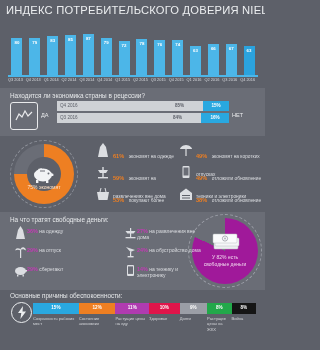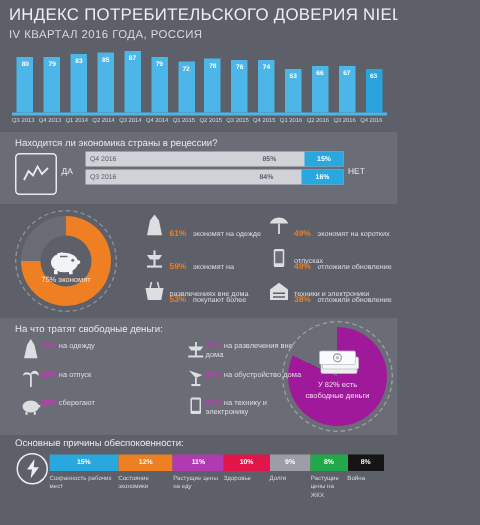--- a/index.html
+++ b/index.html
@@ -115,21 +115,20 @@
   .clab{
     position:absolute;top:26px;font-size:4.1px;color:#d4d6da;line-height:1.3;
   }
   svg{display:block;}
 </style>
 </head>
 <body>
 
 <div class="sec" id="header">
   <div id="title">ИНДЕКС ПОТРЕБИТЕЛЬСКОГО ДОВЕРИЯ NIELSEN</div>
-  <div id="subtitle">IV КВАРТАЛ 2016 ГОДА, РОССИЯ</div>
   <div id="trend">
       <div class="tcol" style="left: 3.42857px; height: 37px;">
         <div class="tval">80</div>
       </div>
       <div class="tcol" style="left: 21.2857px; height: 37px;">
         <div class="tval">79</div>
       </div>
       <div class="tcol" style="left: 39.1429px; height: 39px;">
         <div class="tval">83</div>
       </div>

